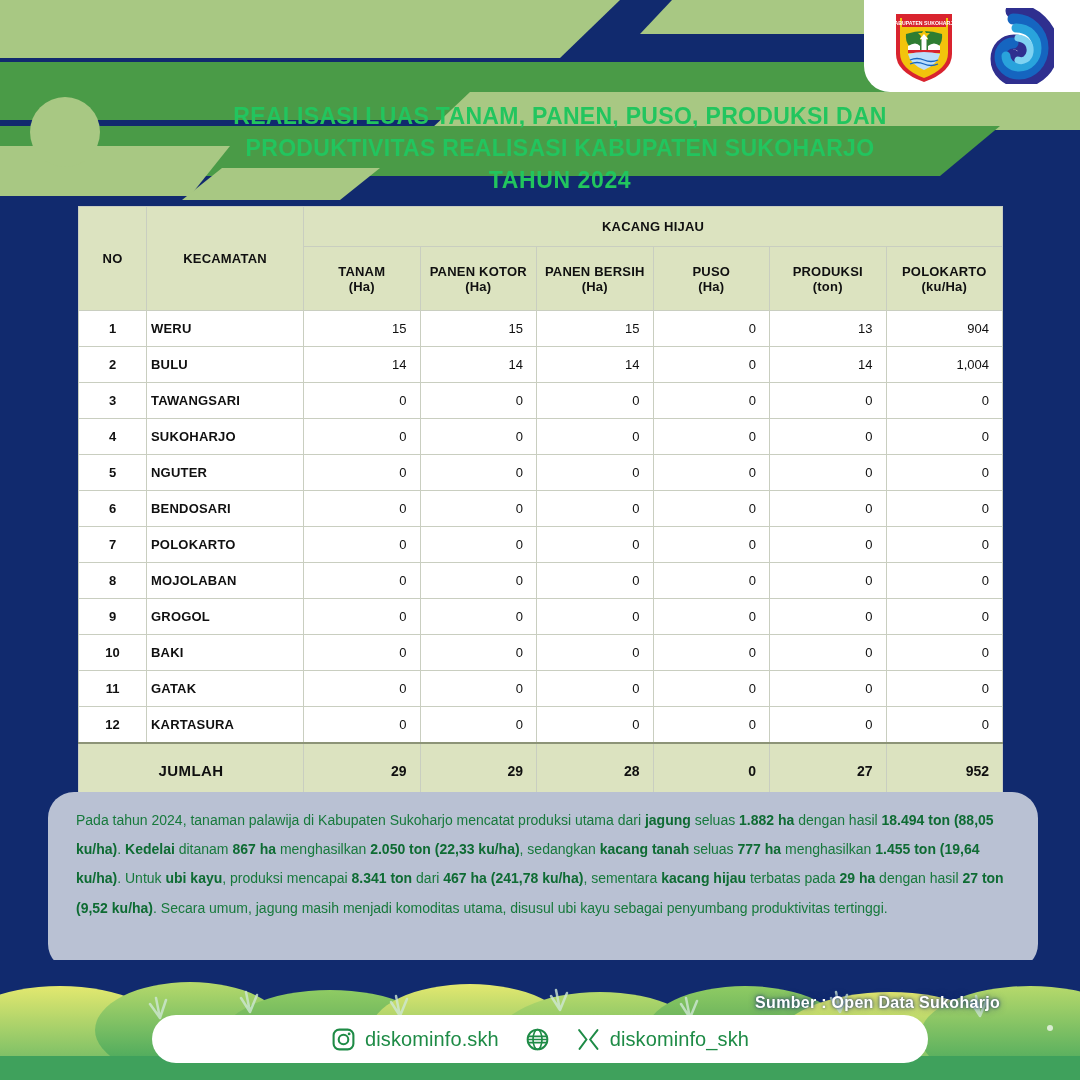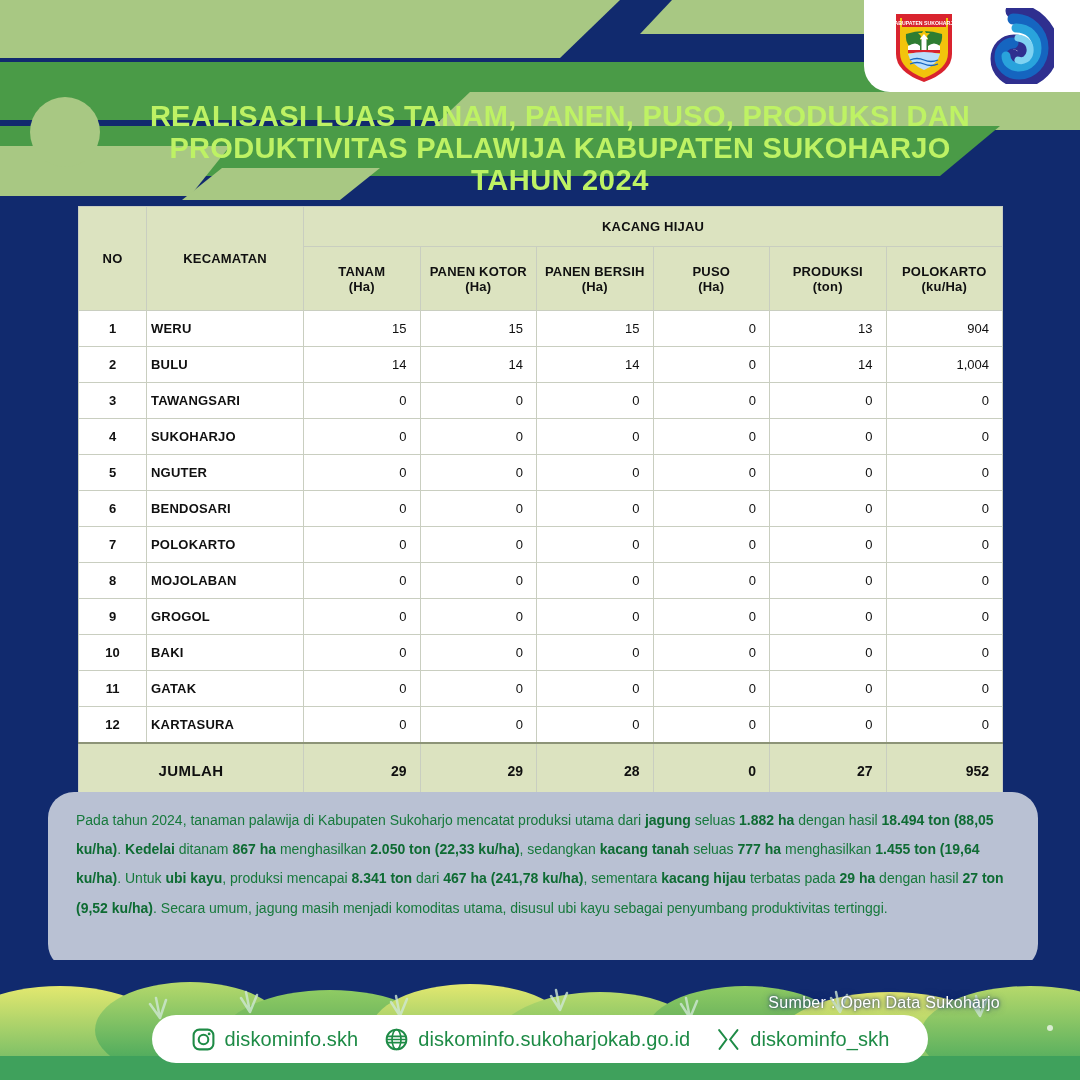--- a/index.html
+++ b/index.html
@@ -27,23 +27,23 @@
     border-bottom-left-radius: 26px;
     display: flex; align-items: center; justify-content: center;
     gap: 14px;
   }
   .logo-plate svg { display: block; }
 
   
   .title-block {
     position: absolute; left: 120px; top: 100px; width: 880px;
     text-align: center;
-    color: #bef264;
+    color: #22c55e;
     font-weight: bold;
-    font-size: 29px;
+    font-size: 23px;
     line-height: 32px;
     letter-spacing: .3px;
   }
   .title-block .l3 { letter-spacing: .6px; }
 
   
   .table-wrap {
     position: absolute; left: 78px; top: 206px;
     width: 925px;
     background: #ffffff;
@@ -91,21 +91,21 @@
     line-height: 29.2px;
     text-align: left;
     font-weight: 400;
   }
   .narrative b { font-weight: bold; color: #0E6B33; }
 
   
   .footer-art { position: absolute; left: 0; bottom: 0; width: 1080px; height: 120px; }
   .sumber {
     position: absolute; right: 80px; bottom: 68px;
-    color: #ffffff; font-weight: normal; font-size: 16px;
+    color: #ffffff; font-weight: bold; font-size: 16px;
     letter-spacing: .3px;
     text-shadow: 0 0 3px rgba(17,42,110,.85), 0 0 7px rgba(17,42,110,.7);
   }
   .social-bar {
     position: absolute; left: 152px; bottom: 17px;
     width: 776px; height: 48px;
     background: #ffffff;
     border-radius: 24px;
     display: flex; align-items: center; justify-content: center;
     gap: 26px;
@@ -155,21 +155,21 @@
                C43 54 41 52 41 49" fill="none" stroke="#2F2F8F" stroke-width="15" stroke-linecap="round"></path>
       <path d="M41 11 C58 11 71 23 71 40 C71 55 60 66 47 66 C36 66 28 58 28 49
                C28 41 34 35 41 35" fill="none" stroke="#1565C0" stroke-width="11" stroke-linecap="round"></path>
       <path d="M44 20 C57 20 65 29 65 40 C65 51 57 59 47 59 C39 59 34 54 34 48" fill="none" stroke="#29A3DC" stroke-width="9" stroke-linecap="round"></path>
       <path d="M46 30 C55 31 59 37 58 44 C57 51 51 54 46 52" fill="none" stroke="#7FD3F2" stroke-width="7" stroke-linecap="round"></path>
     </svg>
   </div>
 
   <div class="title-block">
     <div>REALISASI LUAS TANAM, PANEN, PUSO, PRODUKSI DAN</div>
-    <div>PRODUKTIVITAS PALAWIJA KABUPATEN SUKOHARJO</div>
+    <div>PRODUKTIVITAS REALISASI KABUPATEN SUKOHARJO</div>
     <div class="l3">TAHUN 2024</div>
   </div>
 
   <div class="table-wrap">
     <table class="main">
       <colgroup>
         <col class="c-no">
           <col class="c-kec">
         <col class="c-d">
           <col class="c-d">
@@ -401,21 +401,20 @@
         <circle cx="17.4" cy="6.6" r="1.35" fill="#1E8B46"></circle>
       </svg>
       <span>diskominfo.skh</span>
     </div>
     <div class="social-item">
       <svg width="25" height="25" viewBox="0 0 24 24">
         <circle cx="12" cy="12" r="9.5" fill="none" stroke="#1E8B46" stroke-width="1.8"></circle>
         <ellipse cx="12" cy="12" rx="4.3" ry="9.5" fill="none" stroke="#1E8B46" stroke-width="1.6"></ellipse>
         <path d="M2.7 9 H21.3 M2.7 15 H21.3 M2.5 12 H21.5" stroke="#1E8B46" stroke-width="1.6"></path>
       </svg>
-      <span>diskominfo.sukoharjokab.go.id</span>
     </div>
     <div class="social-item">
       <svg width="25" height="25" viewBox="0 0 24 24">
         <path d="M3 3 L10 12 L3.4 21 M20.6 3 L13.6 12 L20.6 21" fill="none" stroke="#1E8B46" stroke-width="1.9" stroke-linecap="round"></path>
       </svg>
       <span>diskominfo_skh</span>
     </div>
   </div>
 
 </div>

